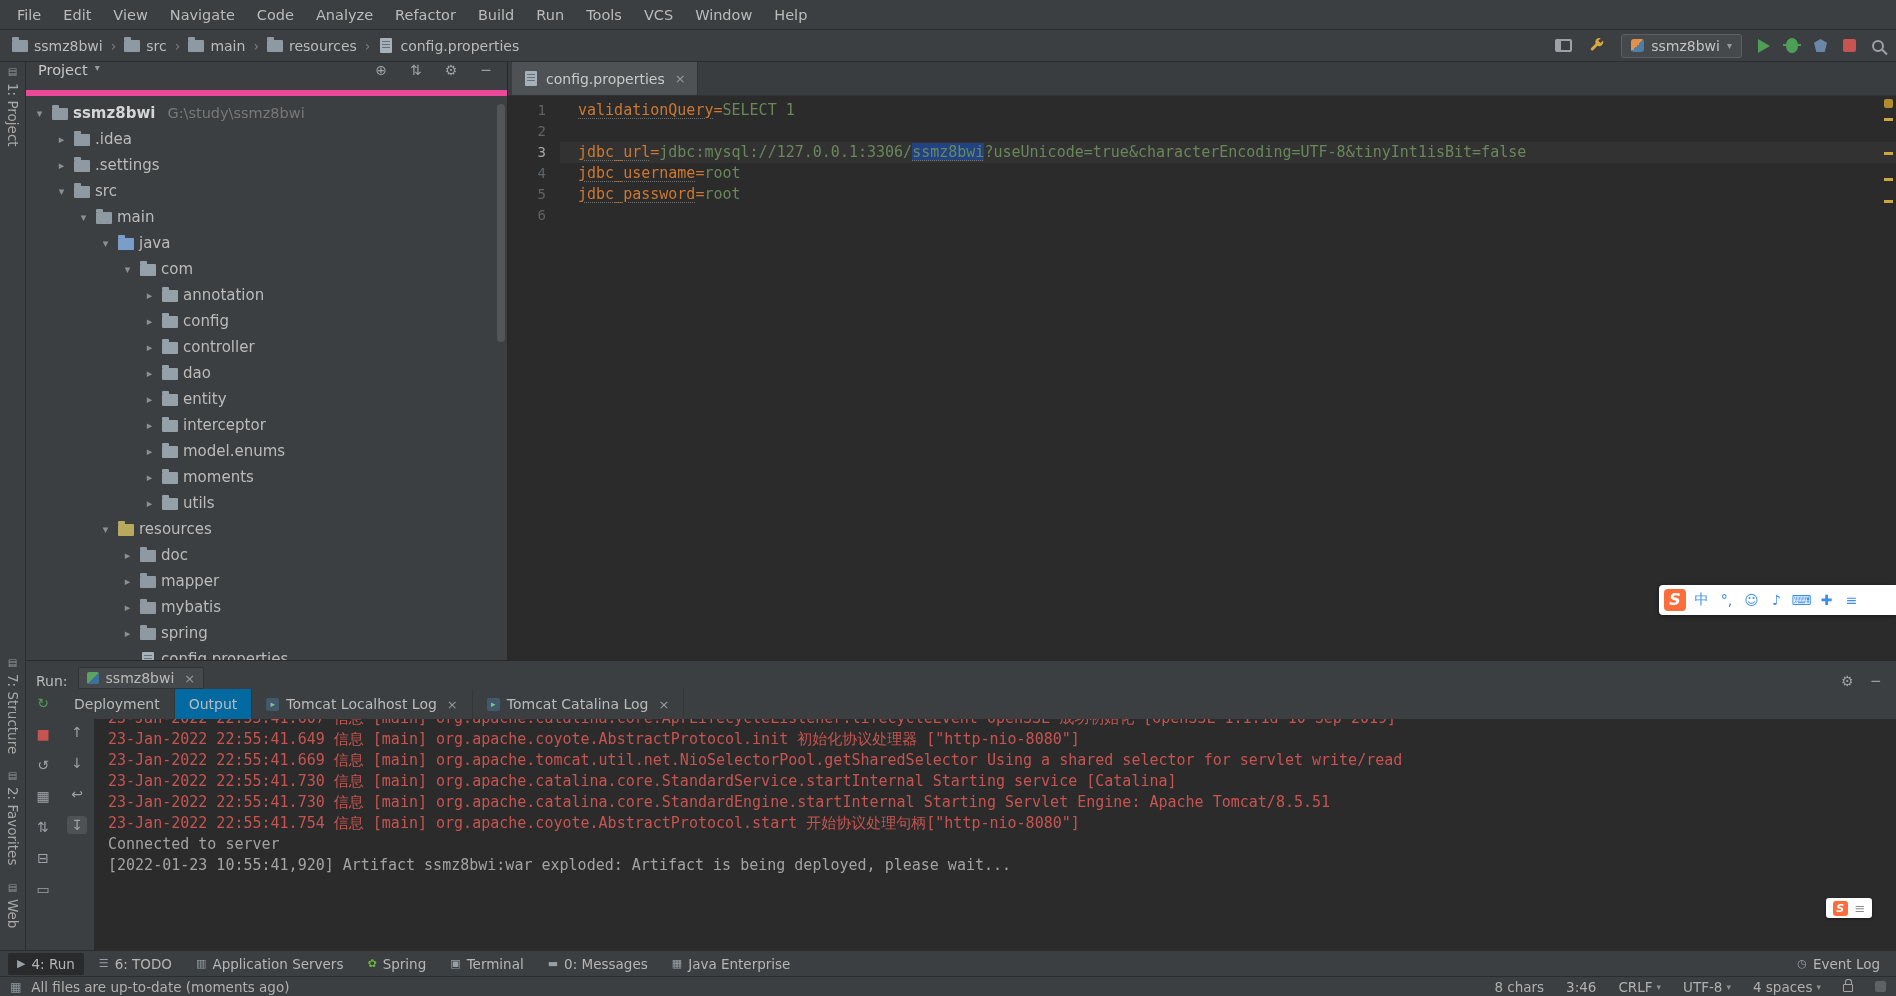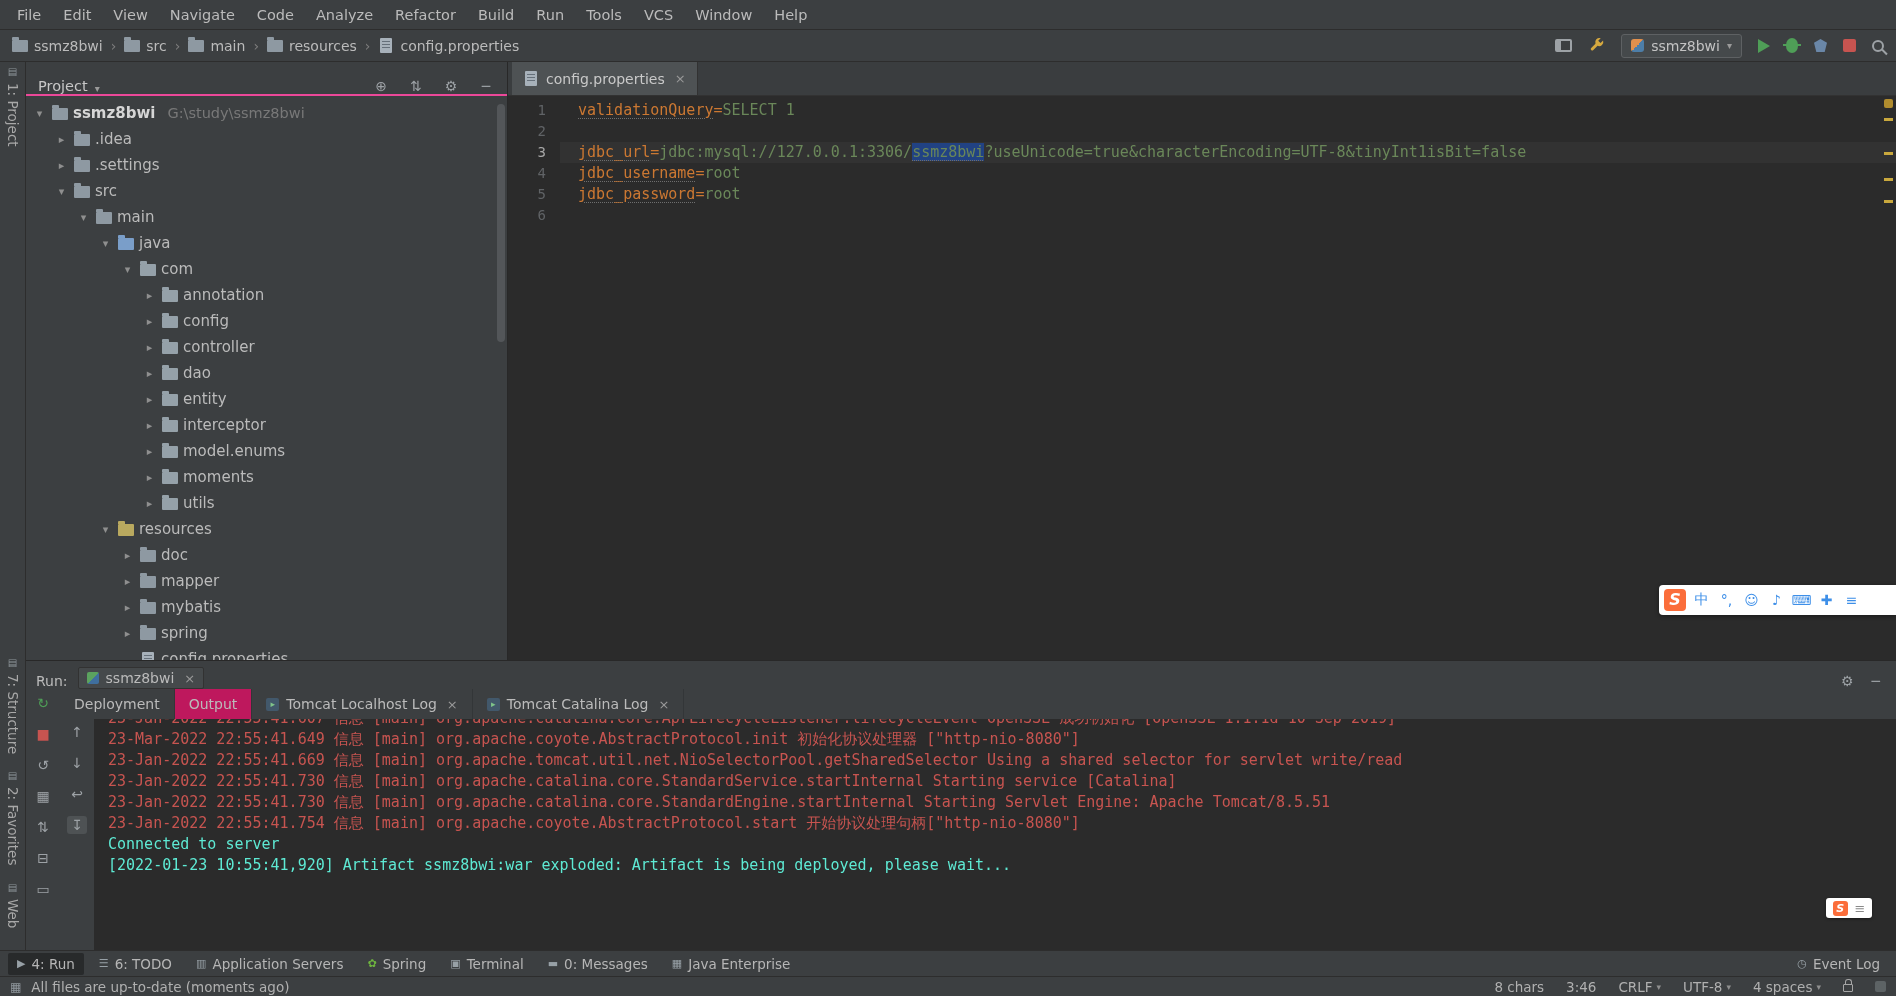--- a/index.html
+++ b/index.html
@@ -43,22 +43,22 @@
   .stripe-btn{writing-mode:vertical-rl;display:flex;align-items:center;gap:6px;
     color:#a8a8a8;font-size:13.5px;white-space:nowrap}
   .stripe-ico{font-size:10px;color:#8f969c}
 
   .content-col{flex:1;display:flex;flex-direction:column;min-width:0}
   .top-row{height:598px;display:flex;min-height:0}
 
   
   .project-panel{width:482px;background:#3c3f41;border-right:1px solid #282828;
     display:flex;flex-direction:column;flex:none;position:relative;overflow:hidden}
-  .pp-header{height:34px;display:flex;align-items:flex-end;padding:0 12px;gap:7px;
-    border-bottom:2px solid #ec4899;flex:none}
+  .pp-header{height:34px;display:flex;align-items:flex-start;padding:0 12px;gap:7px;
+    border-bottom:6px solid #ec4899;flex:none}
   .pp-title{font-size:14.5px;color:#c7c7c7}
   .pp-caret{font-size:10px;color:#9a9a9a}
   .pp-icons{margin-left:auto;display:flex;align-items:center;gap:17px;color:#9da2a6;font-size:14px}
   .pp-icons .hicon{width:18px;text-align:center}
   .tree{flex:1;overflow:hidden;padding-top:4px}
   .tree-row{display:flex;align-items:center;height:26px;gap:5px;font-size:15px;white-space:nowrap}
   .tree-arrow{width:15px;color:#8f8f8f;font-size:11px;text-align:center;flex:none}
   .tree-label{color:#bbbbbb}
   .tree-row.root .tree-label{font-weight:bold;color:#d6d6d6}
   .tree-sub{color:#787878;margin-left:7px;font-size:14.5px}
@@ -110,29 +110,29 @@
   .rp-actions{margin-left:auto;display:flex;gap:18px;color:#9da2a6;font-size:14px;padding-right:6px}
   .run-main{flex:1;display:flex;min-height:0}
   .rt-col{width:34px;display:flex;flex-direction:column;align-items:center;gap:13px;flex:none}
   .rt-col.col1{padding-top:5px}
   .rt-col.col2{padding-top:4px;background:#3c3f41}
   .rt-ic{width:20px;height:18px;text-align:center;font-size:14px;color:#9da2a6;line-height:18px}
   .rt-ic.active{background:#4e5254;border-radius:3px}
   .run-right{flex:1;display:flex;flex-direction:column;min-width:0}
   .run-tabs{height:30px;display:flex;align-items:stretch;font-size:14px;flex:none}
   .run-tab{display:flex;align-items:center;gap:7px;padding:0 14px;border-right:1px solid #333638;color:#bbbbbb}
-  .run-tab.active{background:#be185d}
+  .run-tab.active{background:#0369a1}
   .rt-tabico{width:13px;height:13px;background:#42586b;border-radius:2px;color:#7fc48a;
     font-size:9px;line-height:13px;text-align:center}
   .run-lower{flex:1;display:flex;min-height:0}
   .console{flex:1;background:#2b2b2b;overflow:hidden;padding-left:14px;
     font:15px "DejaVu Sans Mono",monospace;line-height:21px;min-width:0}
   .log-line{height:21px;white-space:pre}
   .log-line.red{color:#c75450}
-  .log-line.gray{color:#5eead4}
+  .log-line.gray{color:#a3a3a3}
   .log-line.clipped{margin-top:-11px}
 
   
   .bottom-bar{height:26px;background:#3c3f41;border-top:1px solid #2d2d2d;
     display:flex;align-items:center;padding:0 8px;font-size:13.5px;flex:none}
   .bb-left{display:flex;align-items:center;gap:6px}
   .bb-item{display:flex;align-items:center;gap:6px;padding:3px 9px;border-radius:2px;color:#b6b6b6}
   .bb-item.selected{background:#282a2b}
   .bb-ico{font-size:11px;color:#97a0a6}
   .bb-right{margin-left:auto;display:flex;align-items:center;gap:6px;color:#b6b6b6;padding-right:8px}
@@ -454,21 +454,21 @@
             </div>
           <div class="run-lower">
             <div class="rt-col col2">
                 <span class="rt-ic">↑</span>
                 <span class="rt-ic">↓</span>
                 <span class="rt-ic">↩</span>
                 <span class="rt-ic active">↧</span>
               </div>
             <div class="console">
                 <div class="log-line red clipped">23-Jan-2022 22:55:41.607 信息 [main] org.apache.catalina.core.AprLifecycleListener.lifecycleEvent OpenSSL 成功初始化 [OpenSSL 1.1.1d 10 Sep 2019]</div>
-                <div class="log-line red">23-Mar-2022 22:55:41.649 信息 [main] org.apache.coyote.AbstractProtocol.init 初始化协议处理器 ["http-nio-8080"]</div>
+                <div class="log-line red">23-Jan-2022 22:55:41.649 信息 [main] org.apache.coyote.AbstractProtocol.init 初始化协议处理器 ["http-nio-8080"]</div>
                 <div class="log-line red">23-Jan-2022 22:55:41.669 信息 [main] org.apache.tomcat.util.net.NioSelectorPool.getSharedSelector Using a shared selector for servlet write/read</div>
                 <div class="log-line red">23-Jan-2022 22:55:41.730 信息 [main] org.apache.catalina.core.StandardService.startInternal Starting service [Catalina]</div>
                 <div class="log-line red">23-Jan-2022 22:55:41.730 信息 [main] org.apache.catalina.core.StandardEngine.startInternal Starting Servlet Engine: Apache Tomcat/8.5.51</div>
                 <div class="log-line red">23-Jan-2022 22:55:41.754 信息 [main] org.apache.coyote.AbstractProtocol.start 开始协议处理句柄["http-nio-8080"]</div>
                 <div class="log-line gray">Connected to server</div>
                 <div class="log-line gray">[2022-01-23 10:55:41,920] Artifact ssmz8bwi:war exploded: Artifact is being deployed, please wait...</div>
               </div>
           </div>
         </div>
       </div>

